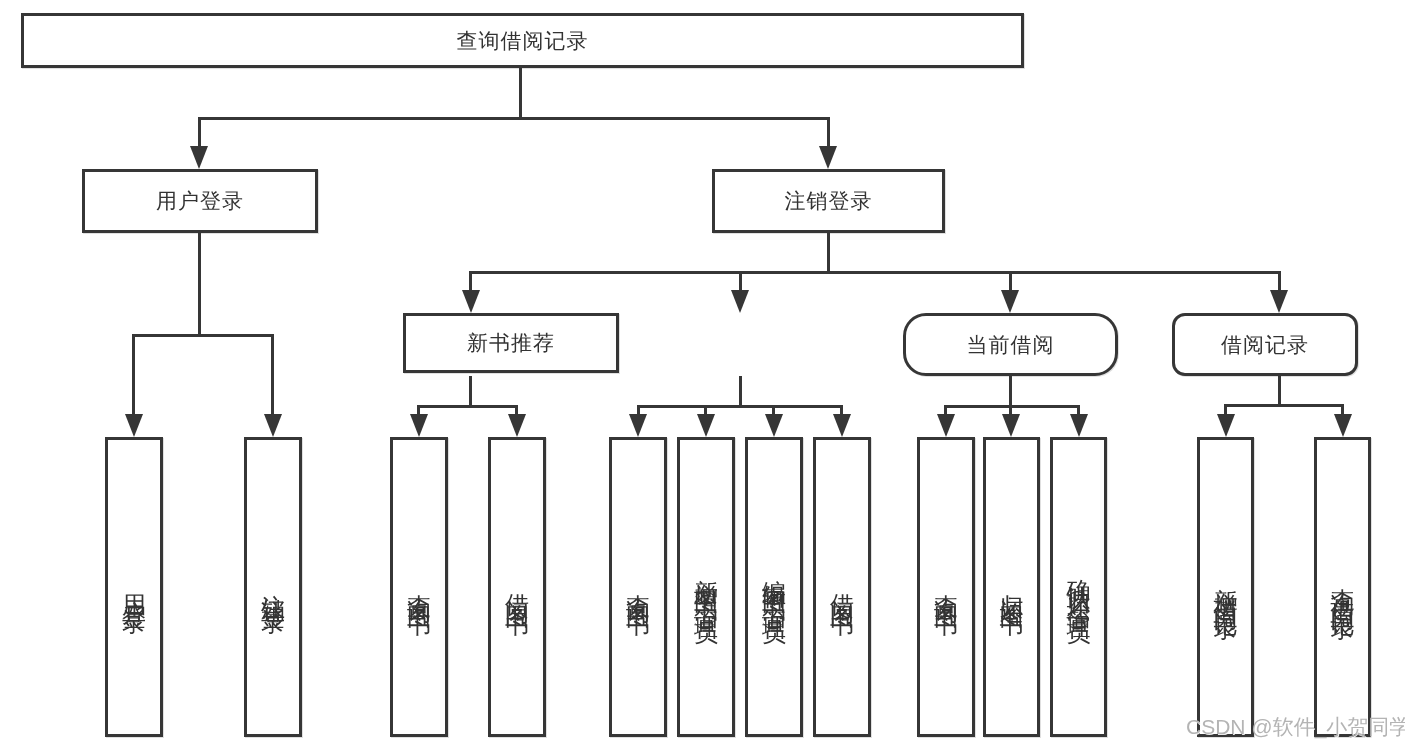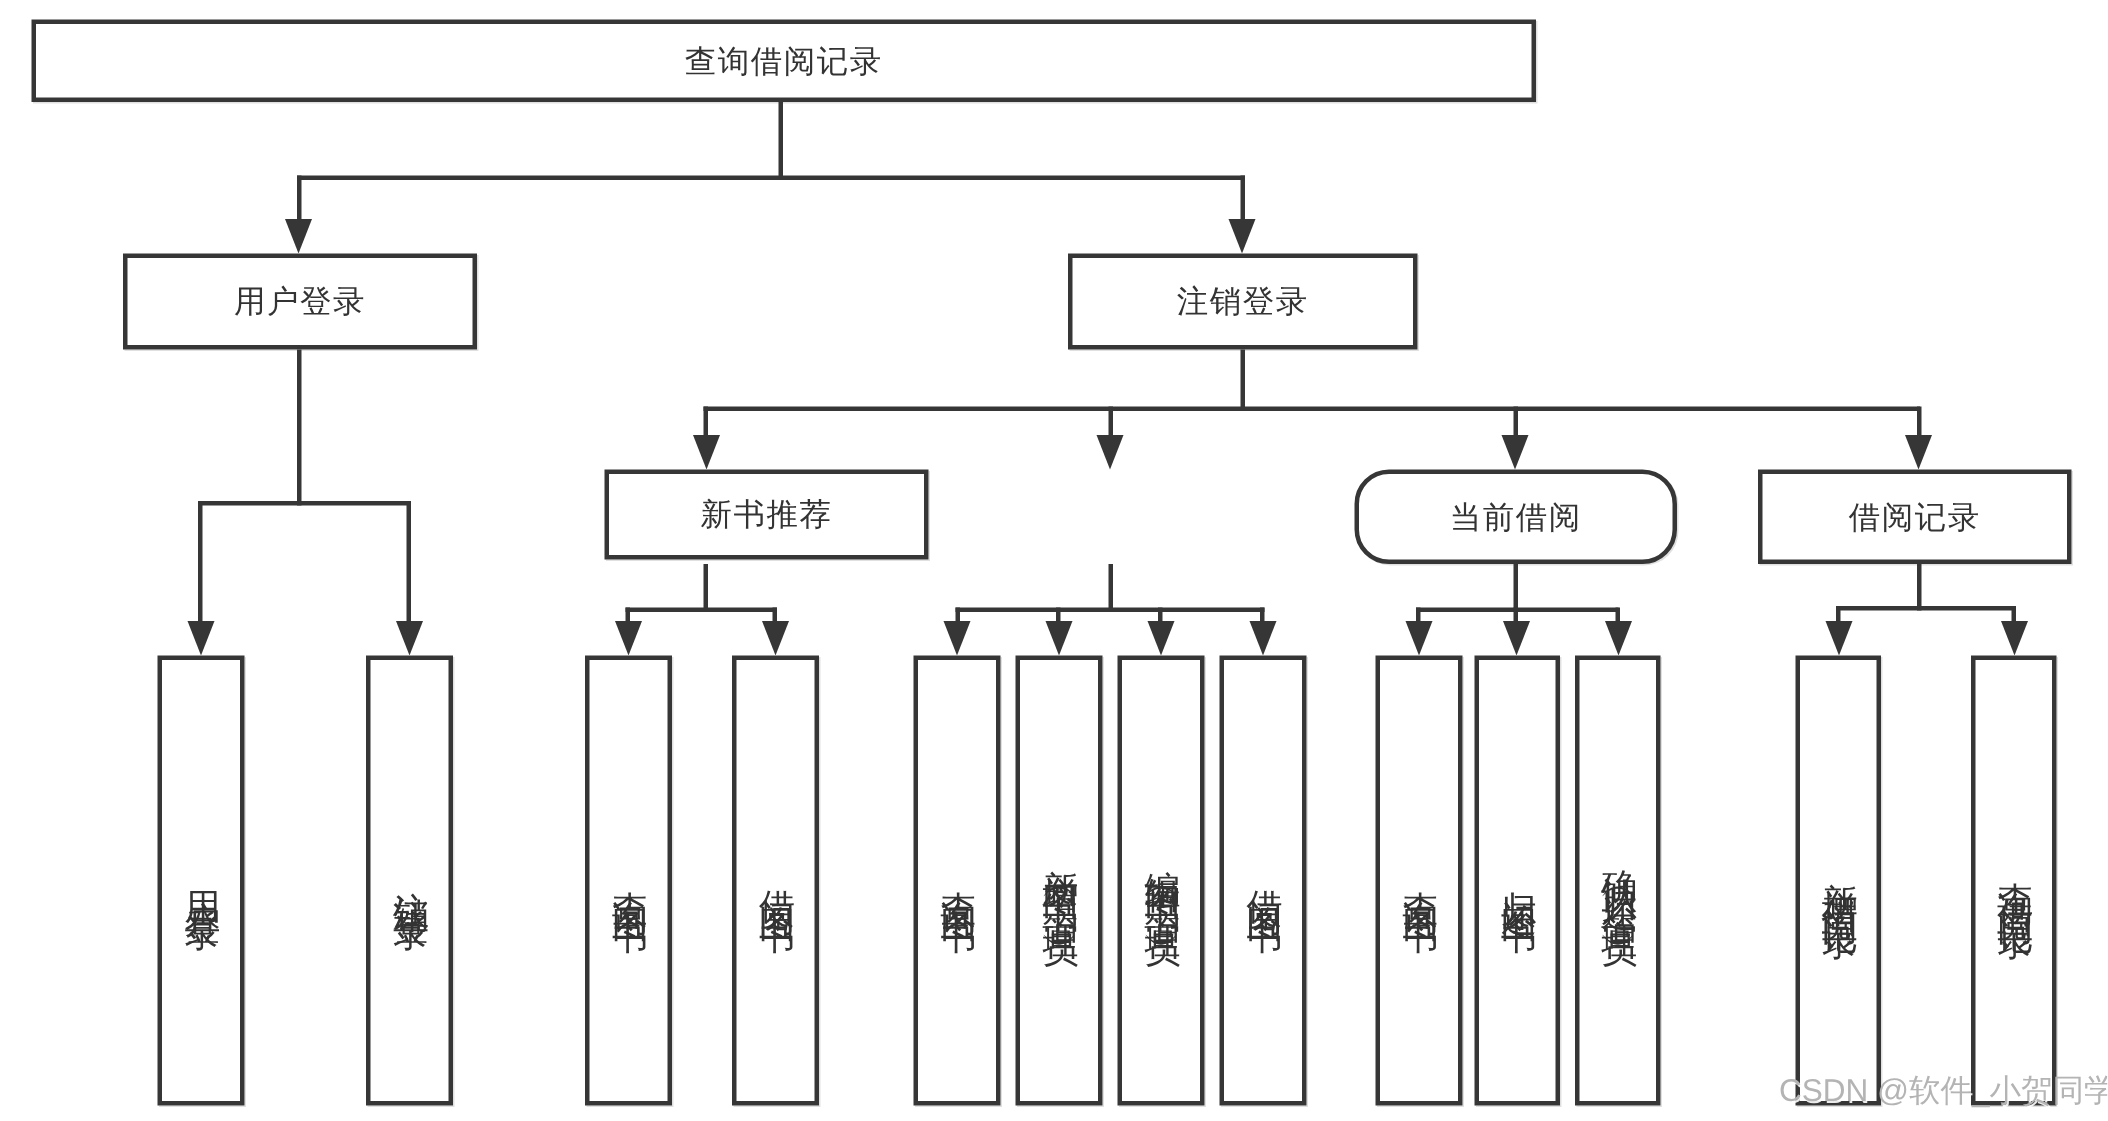--- a/index.html
+++ b/index.html
@@ -92,21 +92,21 @@
   <div class="arrow" style="left:1001px; top:290px;"></div>
   <div class="vline" style="left:1278px; top:271px; height:22px;"></div>
   <div class="arrow" style="left:1270px; top:290px;"></div>
 
   <div class="box" style="left:363px; top:313px; width:216px; height:60px;margin-left:40px;">
     <span class="hlabel">新书推荐</span>
   </div>
   <div class="box" style="left:903px; top:313px; width:215px; height:63px;border-radius:23px;">
     <span class="hlabel">当前借阅</span>
   </div>
-  <div class="box" style="left:1172px; top:313px; width:209px; height:63px;">
+  <div class="box" style="left:1172px; top:313px; width:186px; height:63px;border-radius:13px;">
     <span class="hlabel">借阅记录</span>
   </div>
 
   <div class="vline" style="left:469px; top:376px; height:32px;"></div>
   <div class="hline" style="left:417px; top:405px; width:101px;"></div>
   <div class="vline" style="left:417px; top:405px; height:14px;"></div>
   <div class="arrow" style="left:410px; top:414px;"></div>
   <div class="vline" style="left:515px; top:405px; height:14px;"></div>
   <div class="arrow" style="left:508px; top:414px;"></div>
 

